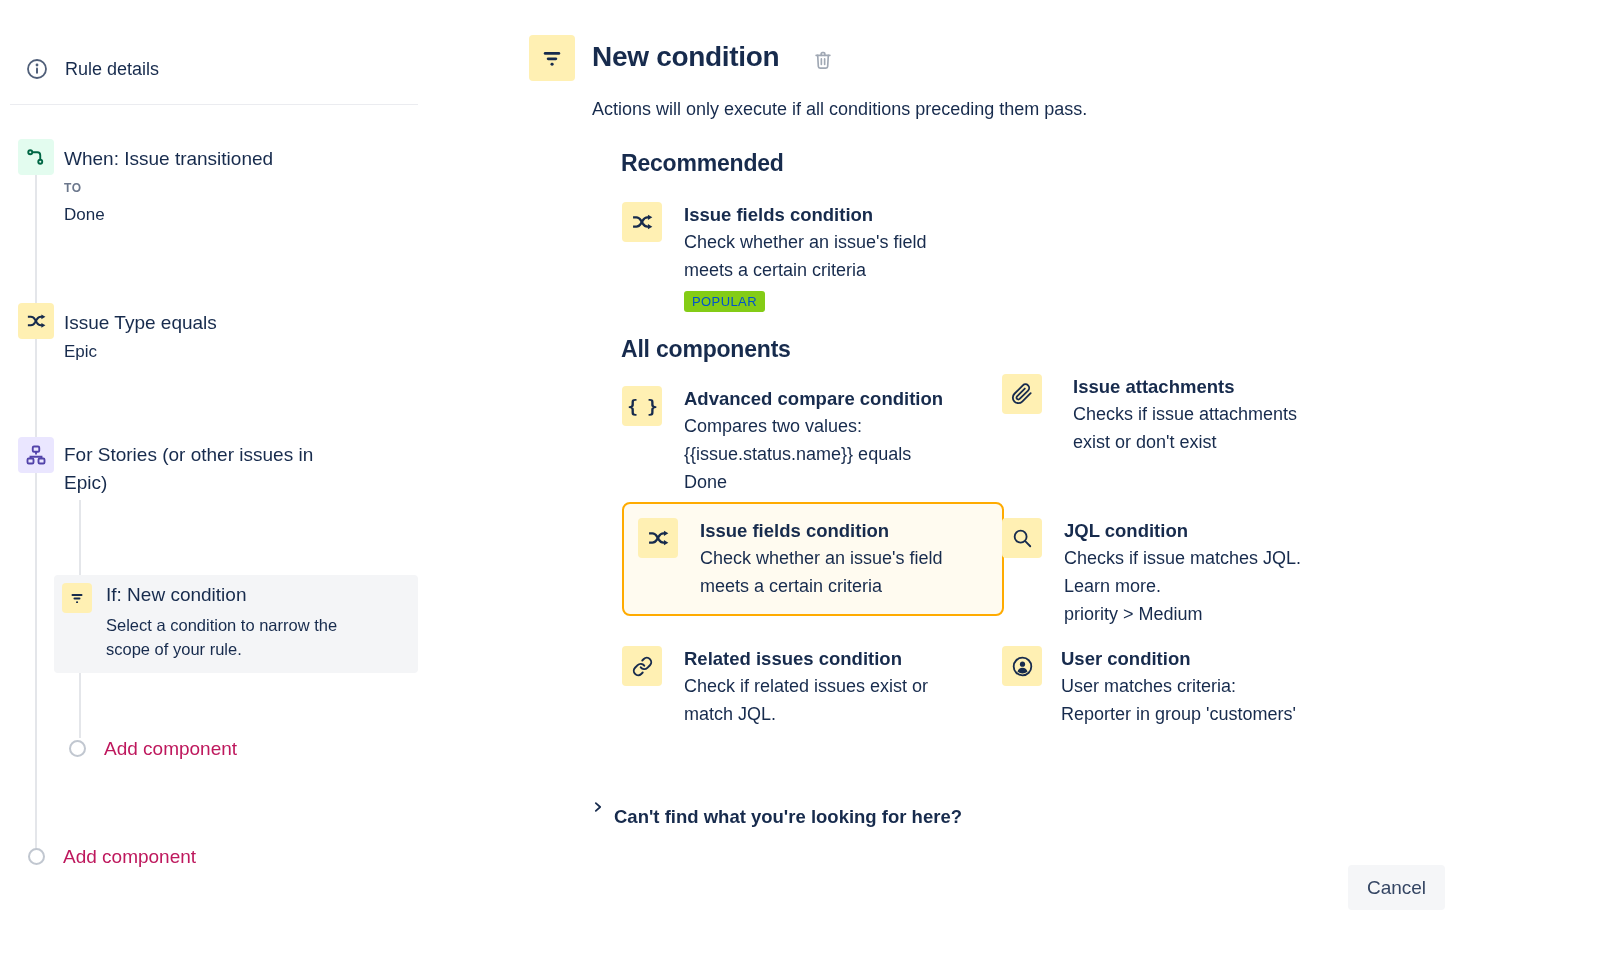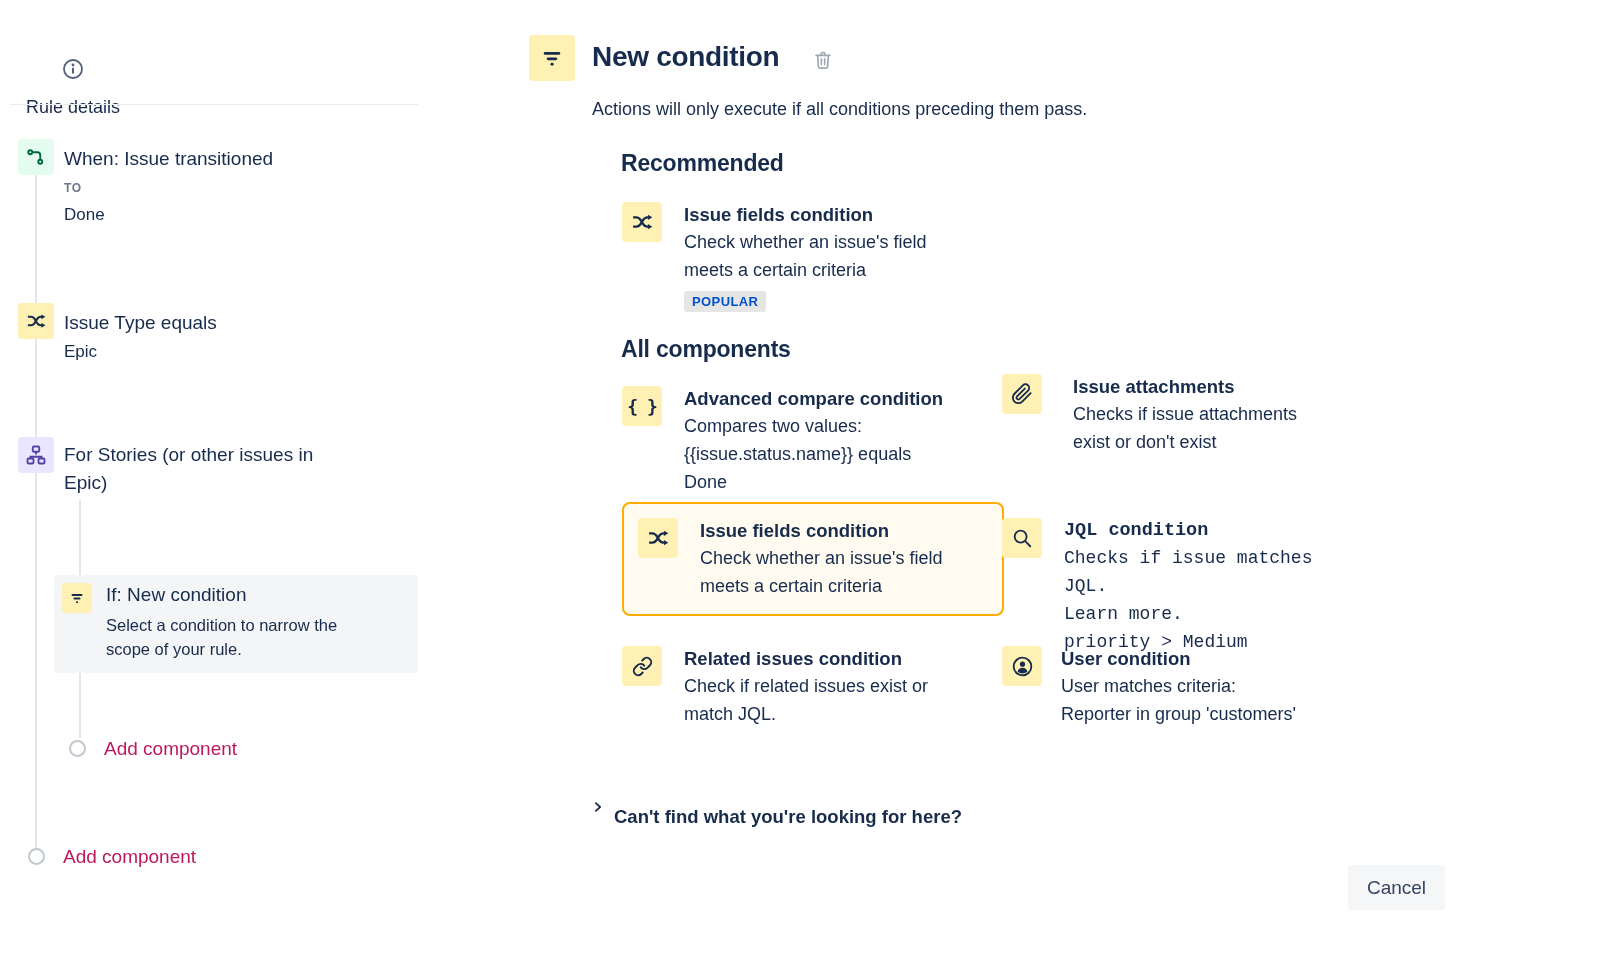--- a/index.html
+++ b/index.html
@@ -1,21 +1,21 @@
 <!DOCTYPE html>
 <html><head>
 <meta charset="utf-8">
 <style>
   * { margin:0; padding:0; box-sizing:border-box; }
   html,body { width:1600px; height:971px; background:#FFFFFF; font-family:"Liberation Sans",sans-serif; color:#172B4D; }
   .app { position:relative; width:1600px; height:971px; overflow:hidden; }
   .abs { position:absolute; }
 
   
-  .rule-details { left:26px; top:58px; display:flex; align-items:center; gap:17px; cursor:pointer;flex-direction:column; }
+  .rule-details { left:26px; top:58px; display:flex; align-items:center; gap:17px; cursor:pointer; }
   .rule-details-label { font-size:18px; color:#172B4D; }
   .sb-divider { left:10px; top:104px; width:408px; height:1px; background:#EBECF0; }
   .vline { width:2px; background:#E4E6EA; }
   .vline.main { left:35px; top:158px; height:700px; }
   .vline.nested { left:79px; top:500px; height:238px; }
 
   .sb-icon { width:36px; height:36px; border-radius:4px; display:flex; align-items:center; justify-content:center; }
   .bg-green { background:#E3FCEF; }
   .bg-yellow { background:#FFF0B3; }
   .bg-purple { background:#EAE6FF; }
@@ -38,21 +38,21 @@
   .delete-btn { left:810px; top:47px; width:26px; height:26px; border:none; background:transparent; cursor:pointer; display:flex; align-items:center; justify-content:center; }
   .page-subtitle { left:592px; top:99px; font-size:18px; color:#172B4D; }
   .section-heading { font-size:23px; font-weight:700; color:#172B4D; letter-spacing:-.2px; }
 
   .component-card { display:flex; gap:22px; cursor:pointer; }
   .card-icon { width:40px; height:40px; border-radius:4px; background:#FFF0B3; flex-shrink:0; display:flex; align-items:center; justify-content:center; }
   .card-text { width:284px; }
   .card-title { font-size:18.5px; font-weight:700; color:#172B4D; line-height:26px; }
   .card-line { font-size:18px; color:#172B4D; line-height:28px; }
   .component-card.selected { background:#FFFBF0; border:2px solid #FFAB00; border-radius:8px; padding:14px; width:382px; }
-  .badge { display:inline-block; margin-top:7px; padding:3px 8px; background:#e5e5e5; color:#0052CC; font-size:13px; font-weight:700; letter-spacing:.4px; border-radius:3px; }
+  .badge { display:inline-block; margin-top:7px; padding:3px 8px; background:#84cc16; color:#0052CC; font-size:13px; font-weight:400; letter-spacing:.4px; border-radius:3px; }
 
   .braces { font-family:"DejaVu Sans Mono",monospace; font-size:18px; font-weight:700; color:#172B4D; letter-spacing:-1px; }
 
   .footer-link { left:591px; top:786px; display:flex; align-items:center; gap:9px; cursor:pointer; }
   .footer-link-text { font-size:18.5px; font-weight:700; color:#172B4D;margin-top:20px; }
 
   .cancel-btn { left:1348px; top:865px; width:97px; height:45px; background:#F5F6F8; border:none; border-radius:4px; font-family:"Liberation Sans",sans-serif; font-size:19px; color:#344563; cursor:pointer; }
 </style>
 </head>
 <body>
@@ -205,21 +205,21 @@
           <path d="M12.3 9.5L15.5 11.4 12.3 13.3z" fill="#172B4D"></path>
         </svg>
     </div>
     <div class="card-text">
       <div class="card-title">Issue fields condition</div>
       <div class="card-line">Check whether an issue's field</div>
       <div class="card-line">meets a certain criteria</div>
     </div>
   </div>
 
-  <div class="abs component-card" style="left:1002px; top:518px;font-family:Liberation Mono, monospace;">
+  <div class="abs component-card" style="left:1002px; top:518px;">
     <div class="card-icon">
       <svg width="22" height="22" viewBox="0 0 24 24" fill="none" stroke="#172B4D" stroke-width="2" stroke-linecap="round">
           <circle cx="10.5" cy="10.5" r="6.5"></circle>
           <path d="M15.5 15.5L21 21"></path>
         </svg>
     </div>
     <div class="card-text">
       <div class="card-title">JQL condition</div>
       <div class="card-line">Checks if issue matches JQL.</div>
       <div class="card-line">Learn more.</div>

